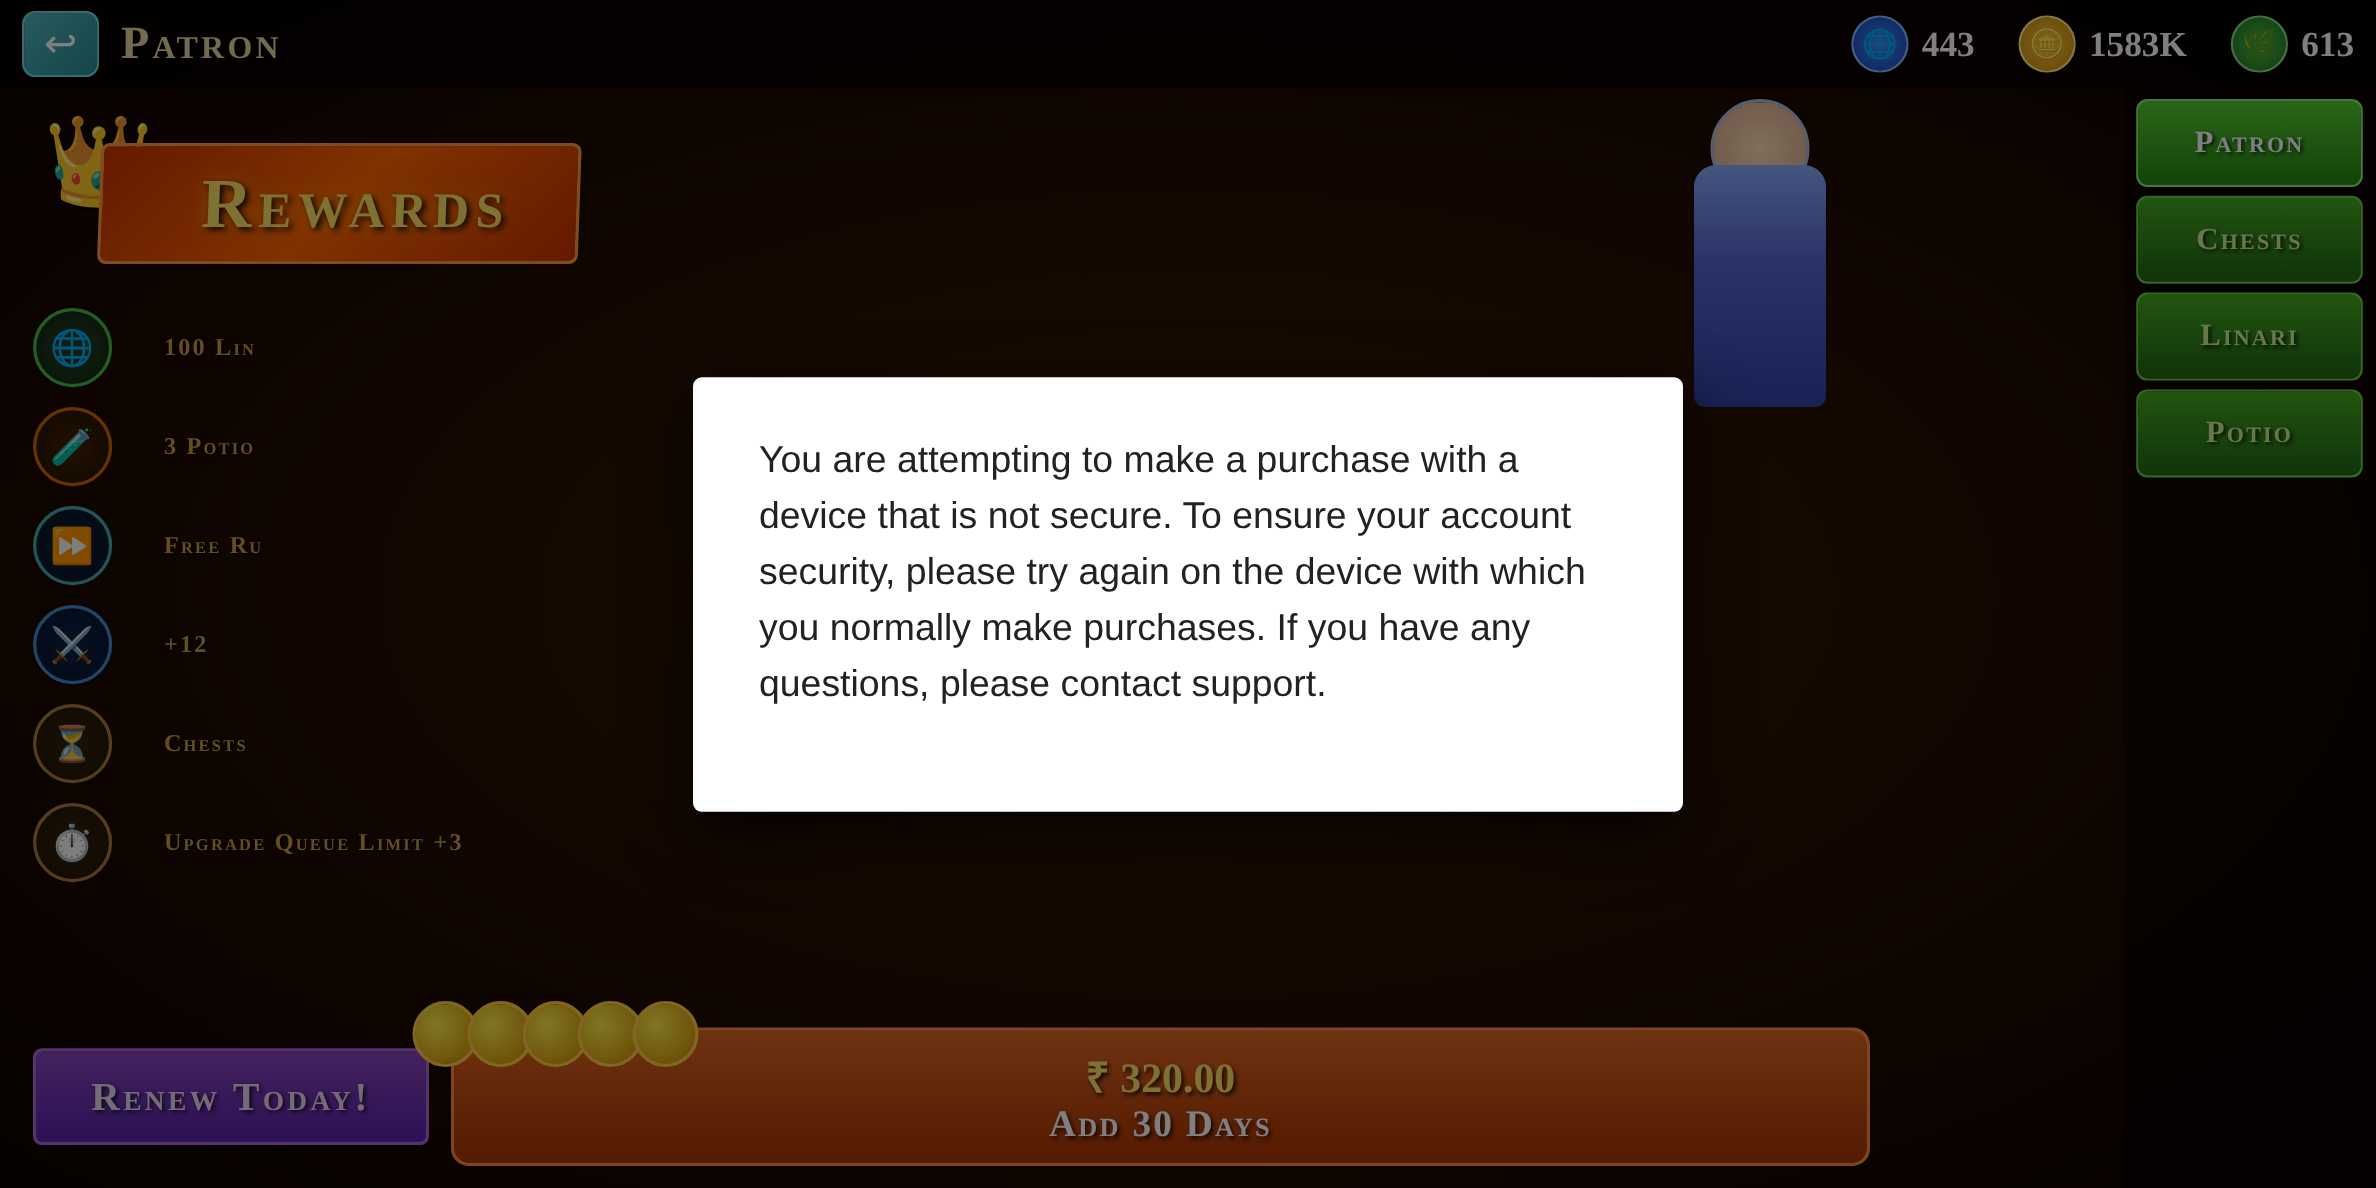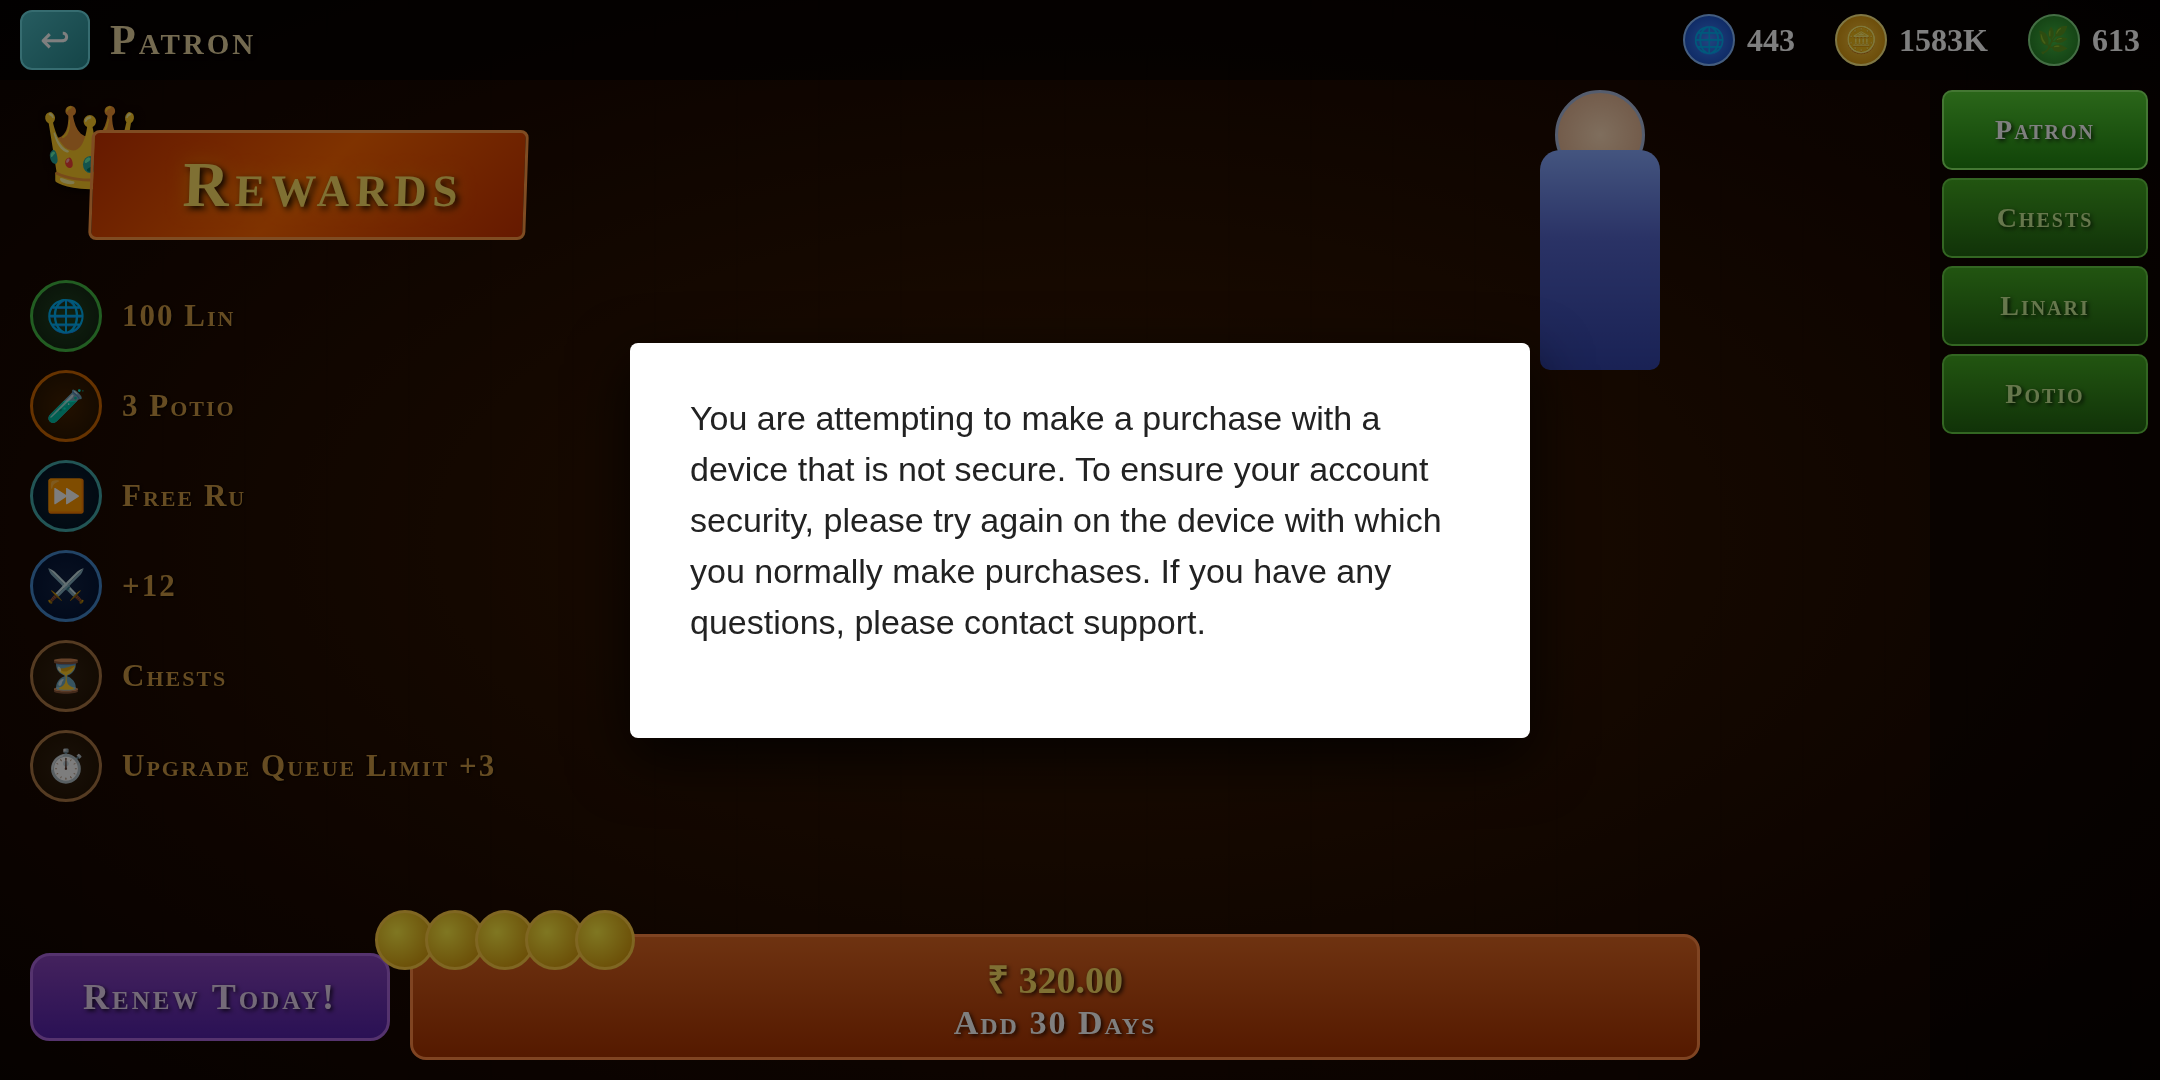--- a/index.html
+++ b/index.html
@@ -247,42 +247,43 @@
       background: radial-gradient(circle, #112244, #001133);
     }
 
     .reward-icon.brown-border {
       border-color: #aa7744;
       background: radial-gradient(circle, #332211, #221100);
     }
 
     .reward-text {
       color: #cc9944;
-      font-size: 31px;
+      font-size: 22px;
       font-weight: bold;
       letter-spacing: 2px;
       font-variant: small-caps;
       text-shadow: 1px 1px 3px rgba(0,0,0,0.8);
+      margin-left: 27px;
     }
 
     
     .bottom-section {
       position: absolute;
       bottom: 20px;
       left: 30px;
       right: 230px;
       display: flex;
       gap: 20px;
       align-items: center;
     }
 
     .renew-btn {
       background: linear-gradient(180deg, #8844bb, #5522aa);
       border: 3px solid #aa66dd;
-      border-radius: 20px;
+      border-radius: 8px;
       padding: 20px 50px;
       color: #e8d4f0;
       font-size: 36px;
       font-weight: bold;
       letter-spacing: 3px;
       font-variant: small-caps;
       cursor: pointer;
       text-shadow: 2px 2px 4px rgba(0,0,0,0.8);
       flex: 0 0 auto;
     }

